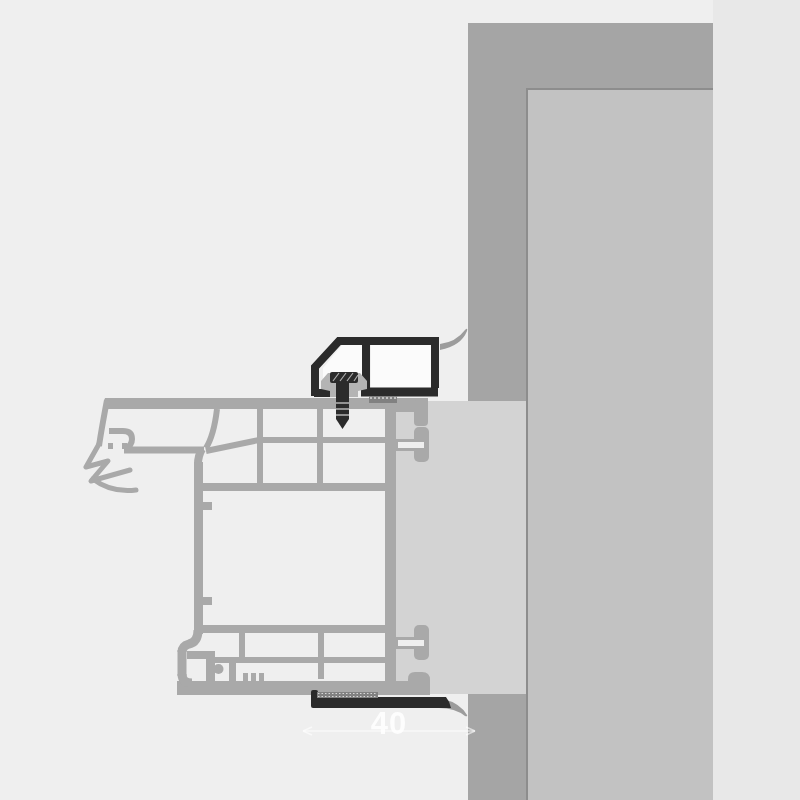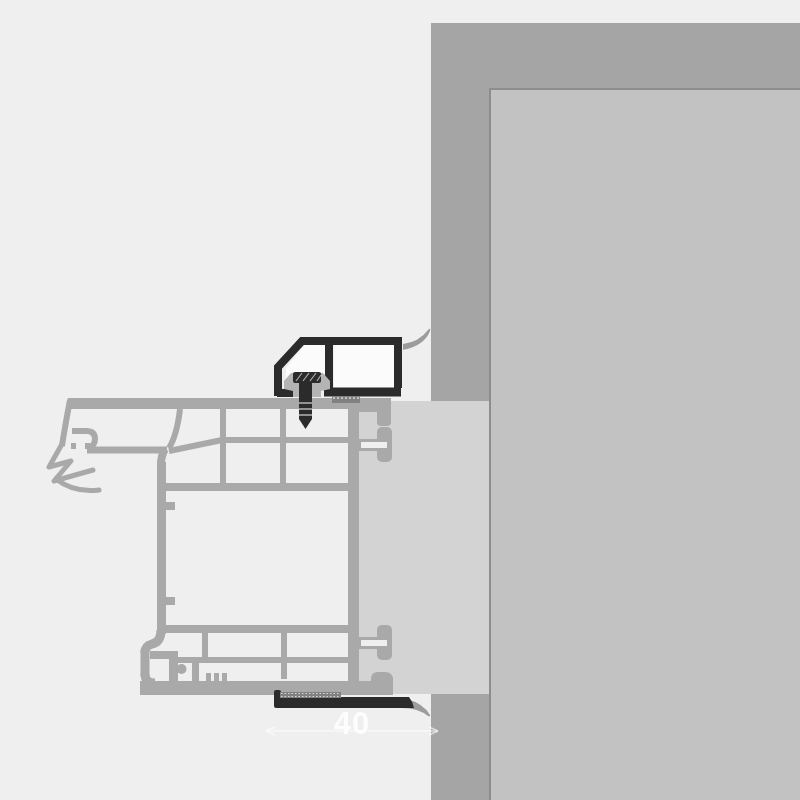--- a/index.html
+++ b/index.html
@@ -1,19 +1,20 @@
 <!DOCTYPE html>
 <html style="--c-bg: #efefef; --c-wallOuter: #a5a5a5; --c-wallInner: #c2c2c2; --c-wallEdge: #8d8d8d; --c-filler: #d3d3d3; --c-profile: #a9a9a9; --c-membrane: #9c9c9c; --c-dark: #2b2b2b; --c-chamber: #fbfbfb; --c-clip: #b4b4b4; --c-tape: #818181; --c-tapeDots: #d9d9d9; --c-watermark: rgba(255,255,255,0.85); --c-watermarkLine: rgba(255,255,255,0.6);"><head>
 <meta charset="utf-8">
 <style>
   html,body{margin:0;padding:0;background:#e8e8e8;}
   .stage{
-    width:800px;height:800px;position:relative;overflow:hidden;
+    width:676px;height:800px;position:relative;overflow:hidden;
     font-family:"Liberation Sans", sans-serif;
     background:var(--c-bg,#efefef);
+    padding-left:37px;
   }
   svg{display:block;}
   
   .bg      {fill:var(--c-bg,#efefef);}
   .wall    {fill:var(--c-wallOuter,#a5a5a5);}
   .wallin  {fill:var(--c-wallInner,#c2c2c2);}
   .walledge{stroke:var(--c-wallEdge,#8d8d8d);fill:none;stroke-width:2;}
   .filler  {fill:var(--c-filler,#d3d3d3);}
   .p-f     {fill:var(--c-profile,#a9a9a9);}
   .p-s     {stroke:var(--c-profile,#a9a9a9);fill:none;}

